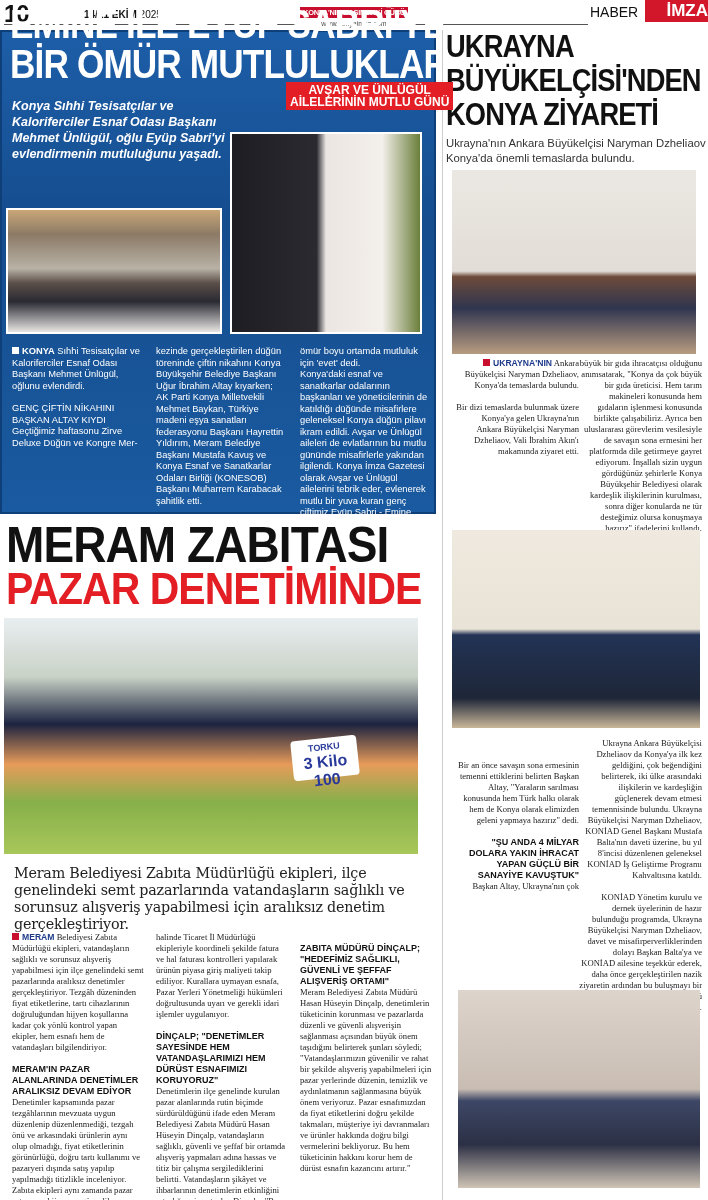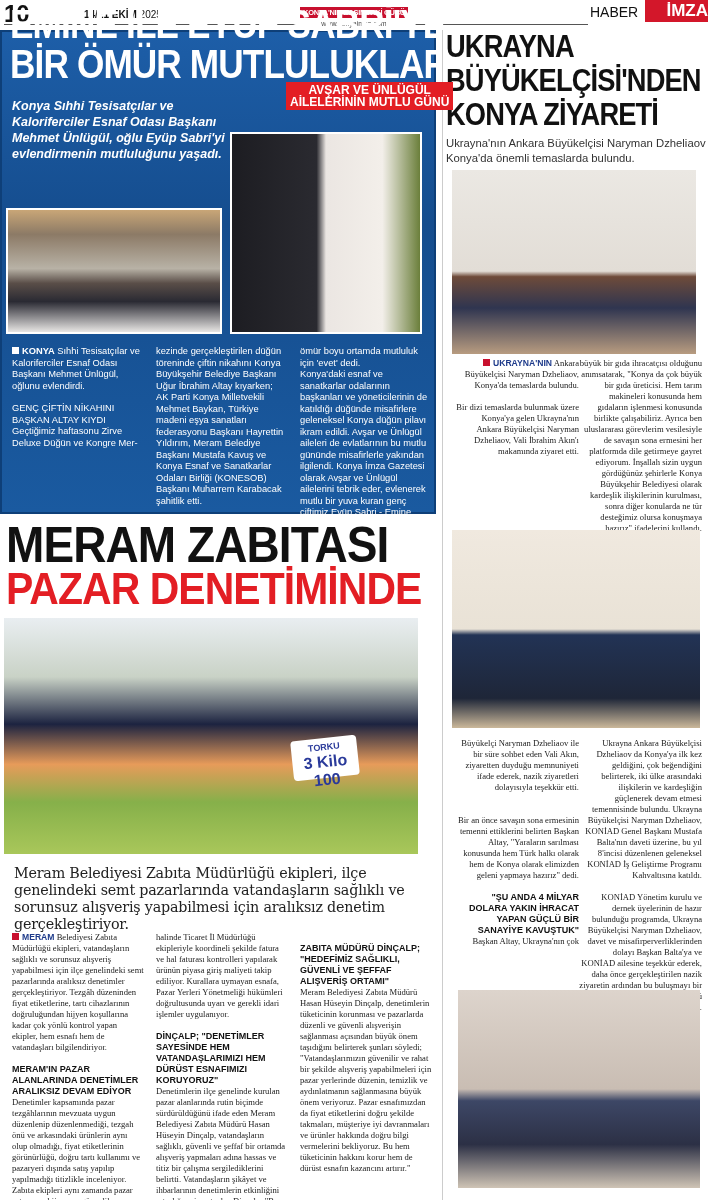--- a/index.html
+++ b/index.html
@@ -115,21 +115,20 @@
     <div class="gap"></div>
     <p>Bir dizi temaslarda bulunmak üzere Konya'ya gelen Ukrayna'nın Ankara Büyükelçisi Naryman Dzheliaov, Vali İbrahim Akın'ı makamında ziyaret etti.</p>
   </div>
   <div class="col">
     <p>büyük bir gıda ihracatçısı olduğunu anımsatarak, "Konya da çok büyük bir gıda üreticisi. Hem tarım makineleri konusunda hem gıdaların işlenmesi konusunda birlikte çalışabiliriz. Ayrıca ben uluslararası görevlerim vesilesiyle de savaşın sona ermesini her platformda dile getirmeye gayret ediyorum. İnşallah sizin uygun gördüğünüz şehirlerle Konya Büyükşehir Belediyesi olarak kardeşlik ilişkilerinin kurulması, sonra diğer konularda ne tür desteğimiz olursa konuşmaya hazırız" ifadelerini kullandı.</p>
   </div>
 </div>
 <div class="abs photo ph4"></div>
 <div class="abs u-cols" style="left:456px;top:738px;width:246px;">
   <div class="col">
-    <p>Büyükelçi Naryman Dzheliaov ile bir süre sohbet eden Vali Akın, ziyaretten duyduğu memnuniyeti ifade ederek, nazik ziyaretleri dolayısıyla teşekkür etti.</p>
     <div class="gap"></div>
     <div class="gap"></div>
     <p>Bir an önce savaşın sona ermesinin temenni ettiklerini belirten Başkan Altay, "Yaraların sarılması konusunda hem Türk halkı olarak hem de Konya olarak elimizden geleni yapmaya hazırız" dedi.</p>
     <div class="gap"></div>
     <p class="subq">"ŞU ANDA 4 MİLYAR DOLARA YAKIN İHRACAT YAPAN GÜÇLÜ BİR SANAYİYE KAVUŞTUK"</p>
     <p>Başkan Altay, Ukrayna'nın çok</p>
   </div>
   <div class="col">
     <p>Ukrayna Ankara Büyükelçisi Dzheliaov da Konya'ya ilk kez geldiğini, çok beğendiğini belirterek, iki ülke arasındaki ilişkilerin ve kardeşliğin güçlenerek devam etmesi temennisinde bulundu. Ukrayna Büyükelçisi Naryman Dzheliaov, KONİAD Genel Başkanı Mustafa Balta'nın daveti üzerine, bu yıl 8'incisi düzenlenen geleneksel KONİAD İş Geliştirme Programı Kahvaltısına katıldı.</p>
     <div class="gap"></div>

